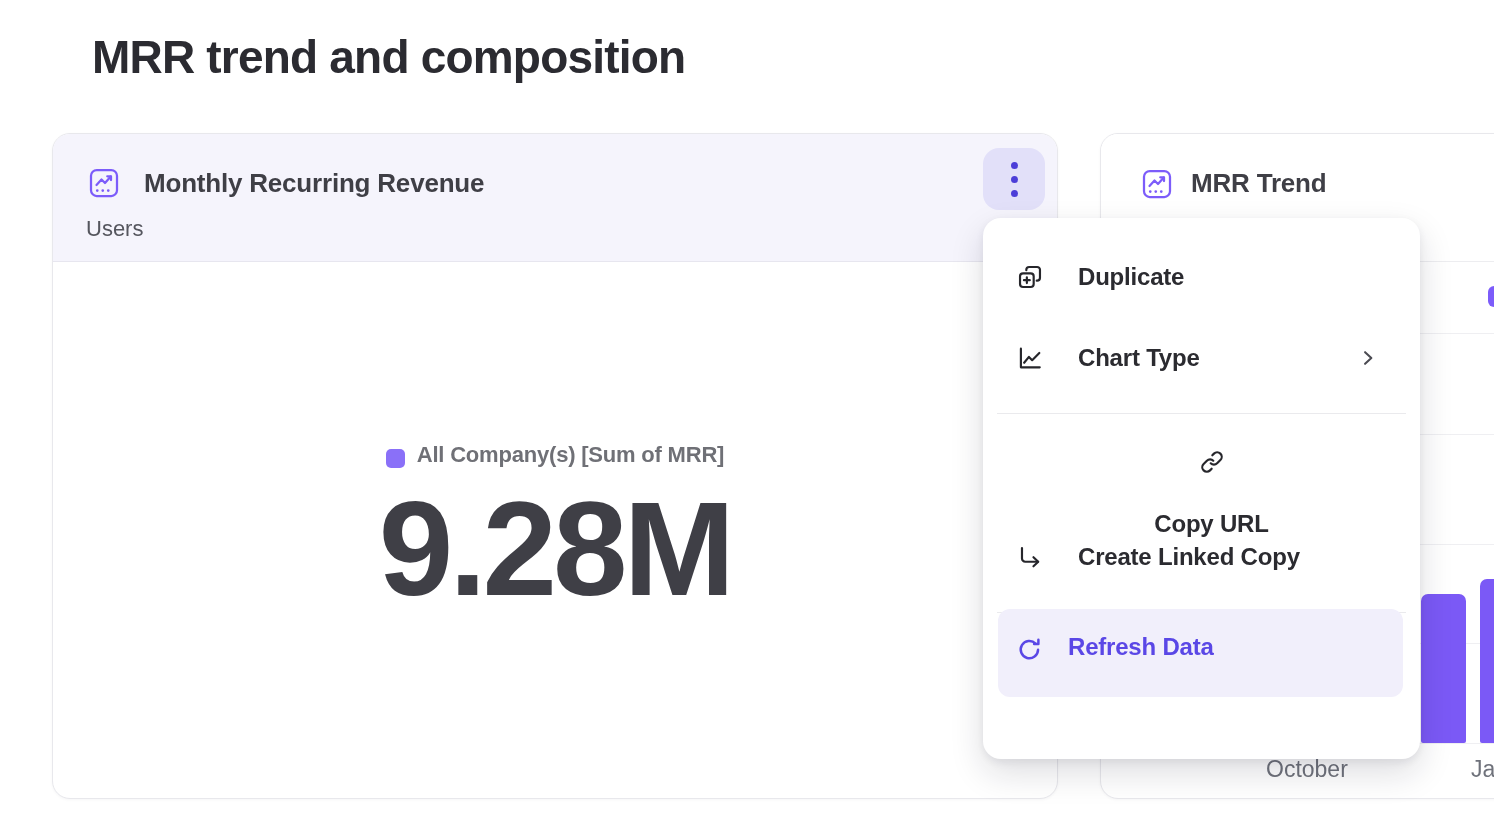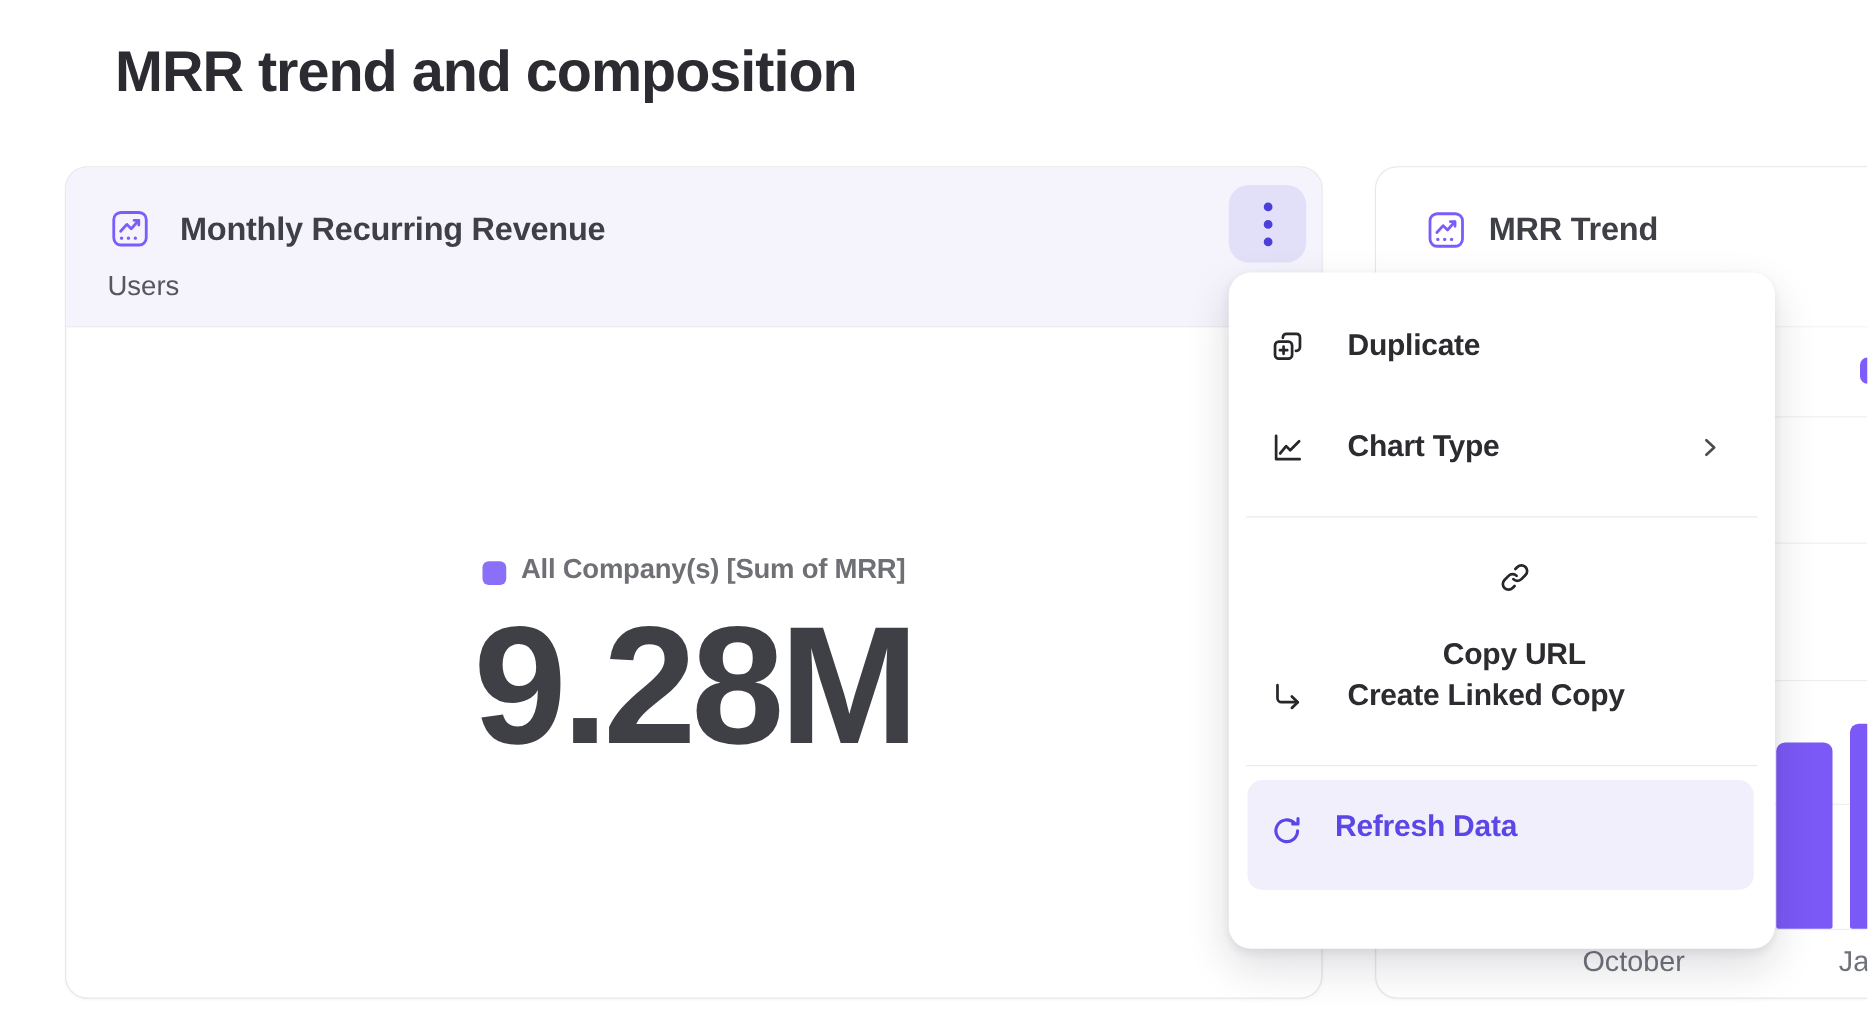--- a/index.html
+++ b/index.html
@@ -88,21 +88,21 @@
   .menu-row .chev { position:absolute; right:28px; width:20px; height:20px; }
   .row-duplicate { top:34px; }
   .row-charttype { top:115px; }
   .row-copyurl { top:231px;flex-direction:column; }
   .row-linkedcopy { top:314px; }
   .menu-divider { position:absolute; left:14px; width:409px; height:1px; background:#eaeaed; }
   .divider-1 { top:195px; }
   .divider-2 { top:394px; }
 
   .refresh-block {
-    position:absolute; left:15px; top:406px; width:405px; height:88px;
+    position:absolute; left:15px; top:391px; width:405px; height:88px;
     background:#f1effb; border-radius:12px; border:none; cursor:pointer; text-align:left;
   }
   .refresh-block .mi { position:absolute; left:18px; top:27px; width:27px; height:27px; }
   .refresh-label { position:absolute; left:70px; top:24px; font-size:24px; font-weight:700; color:#5a47e6; letter-spacing:-0.2px; }
   .refresh-sub   { position:absolute; left:70px; top:65px; font-size:22px; color:#9b9ea8; }
 
   svg { display:block; }
 </style>
 </head>
 <body>

